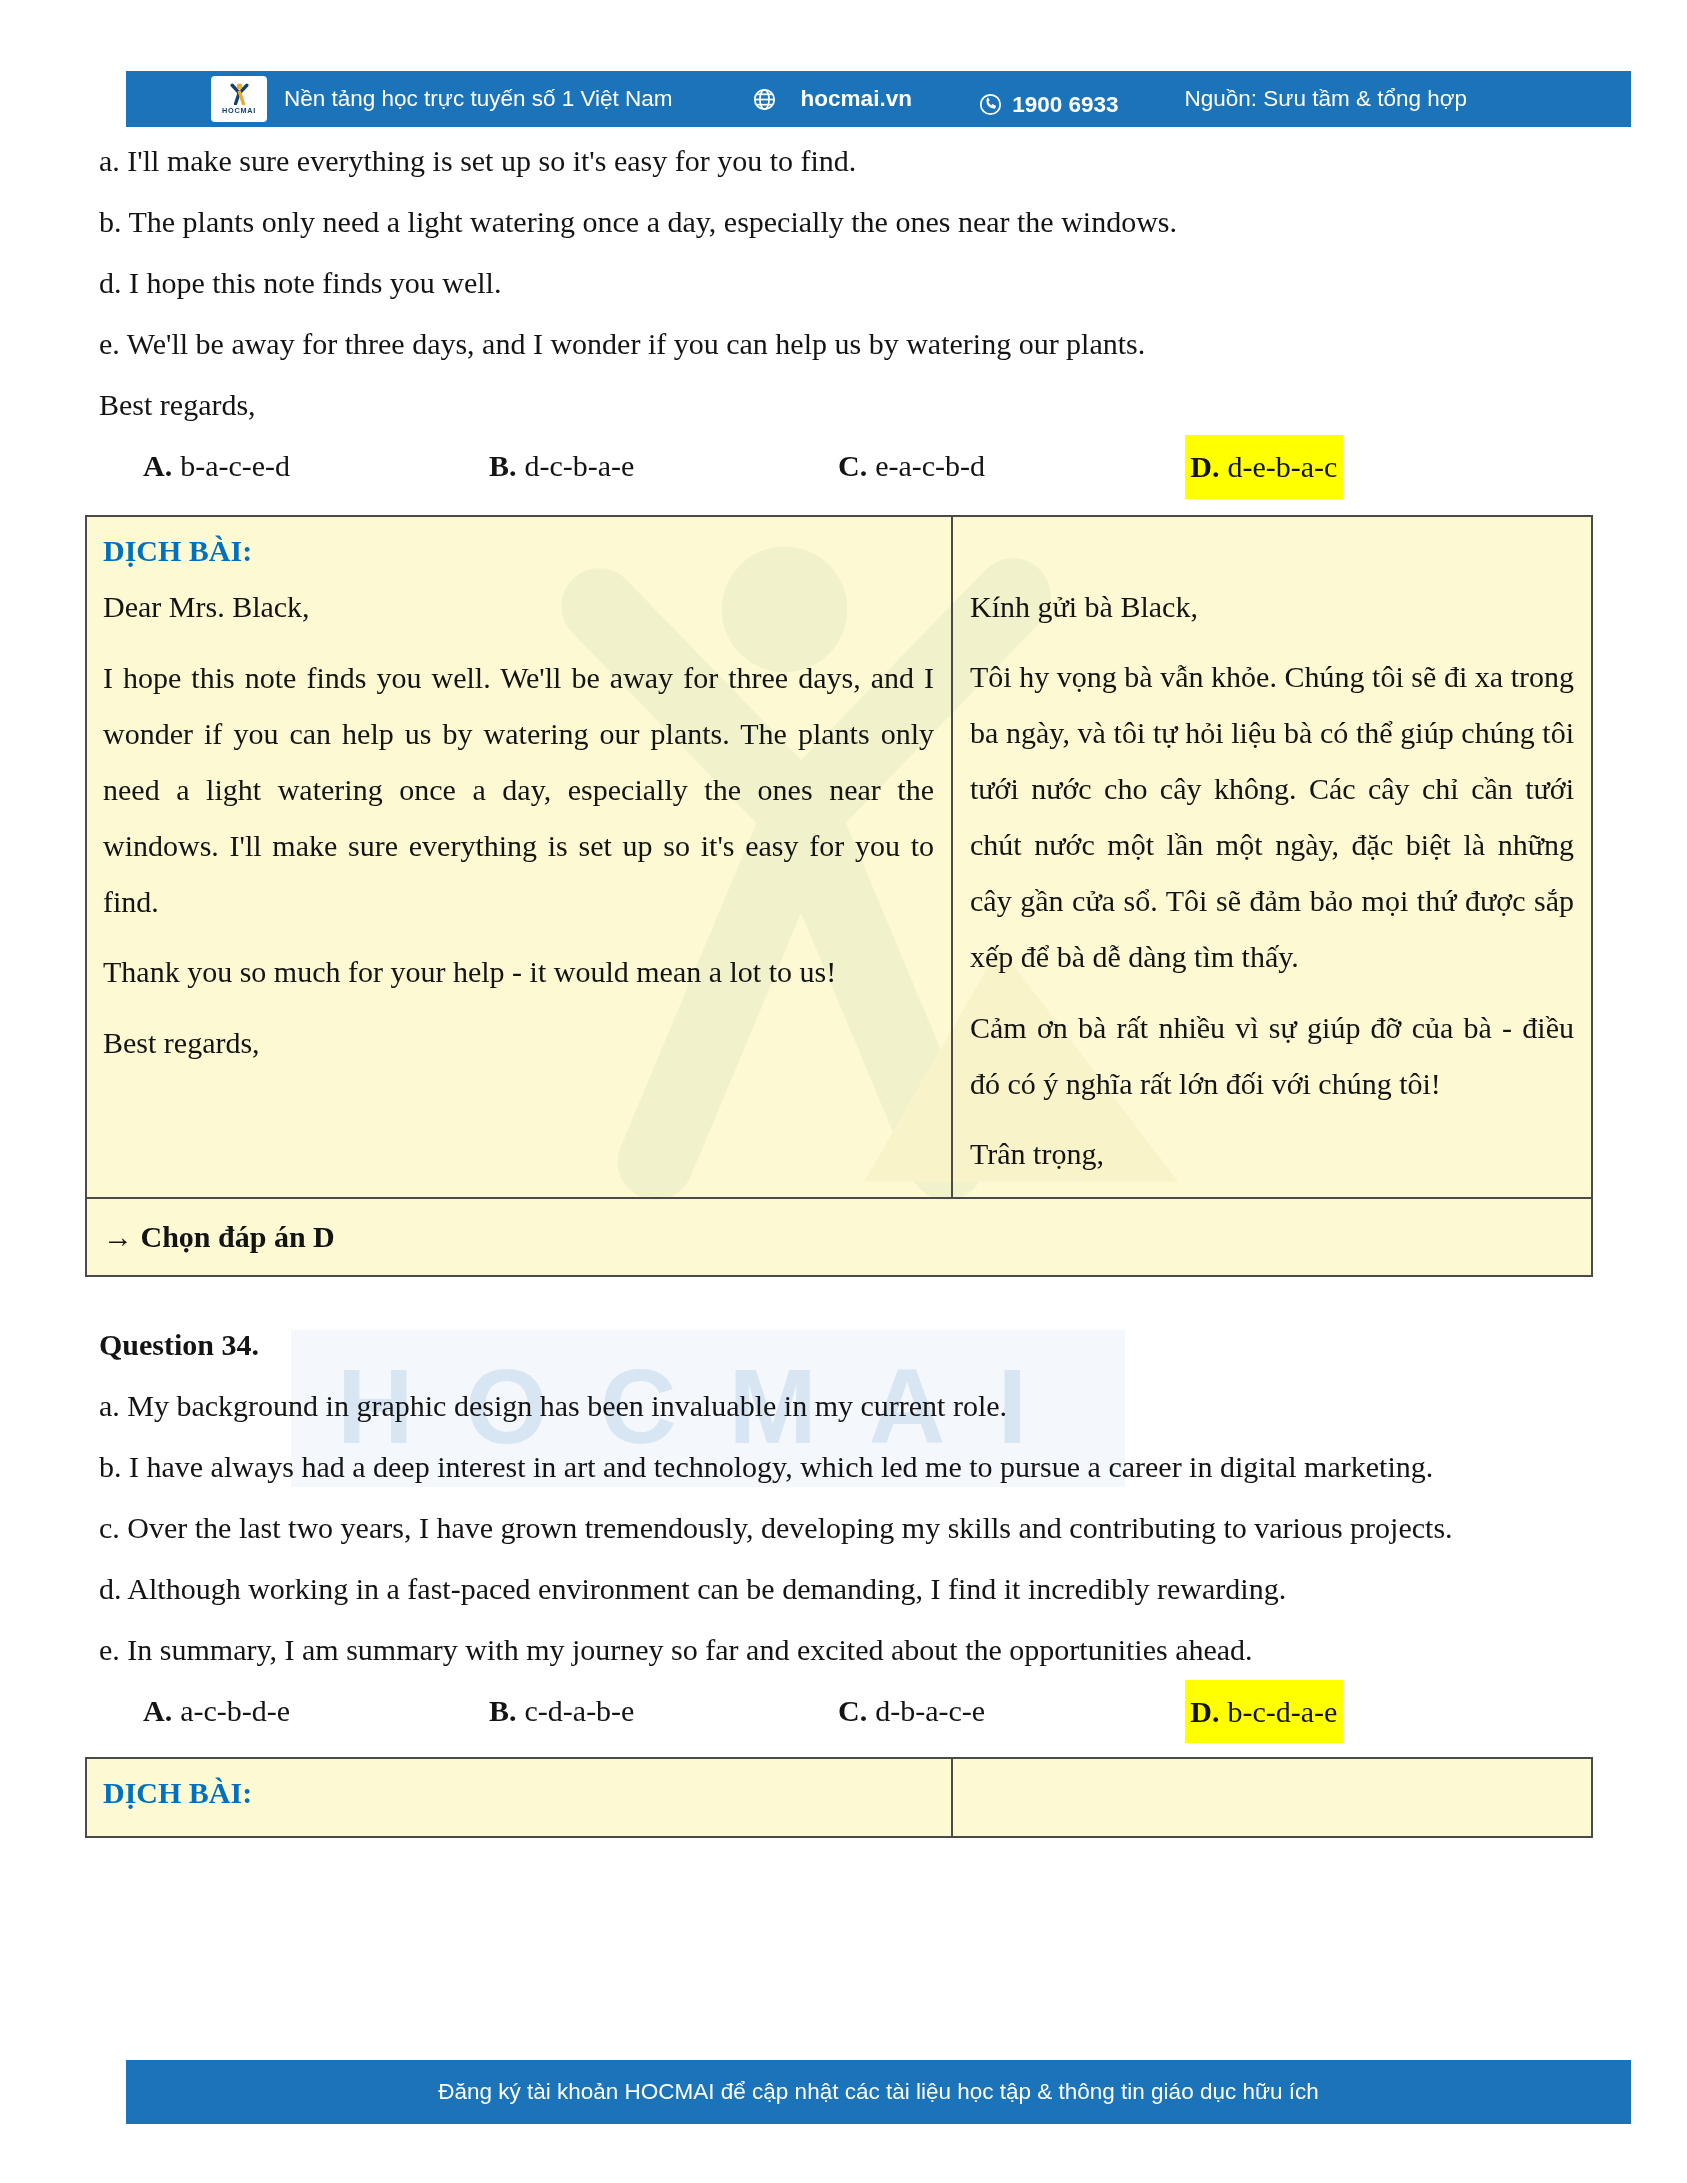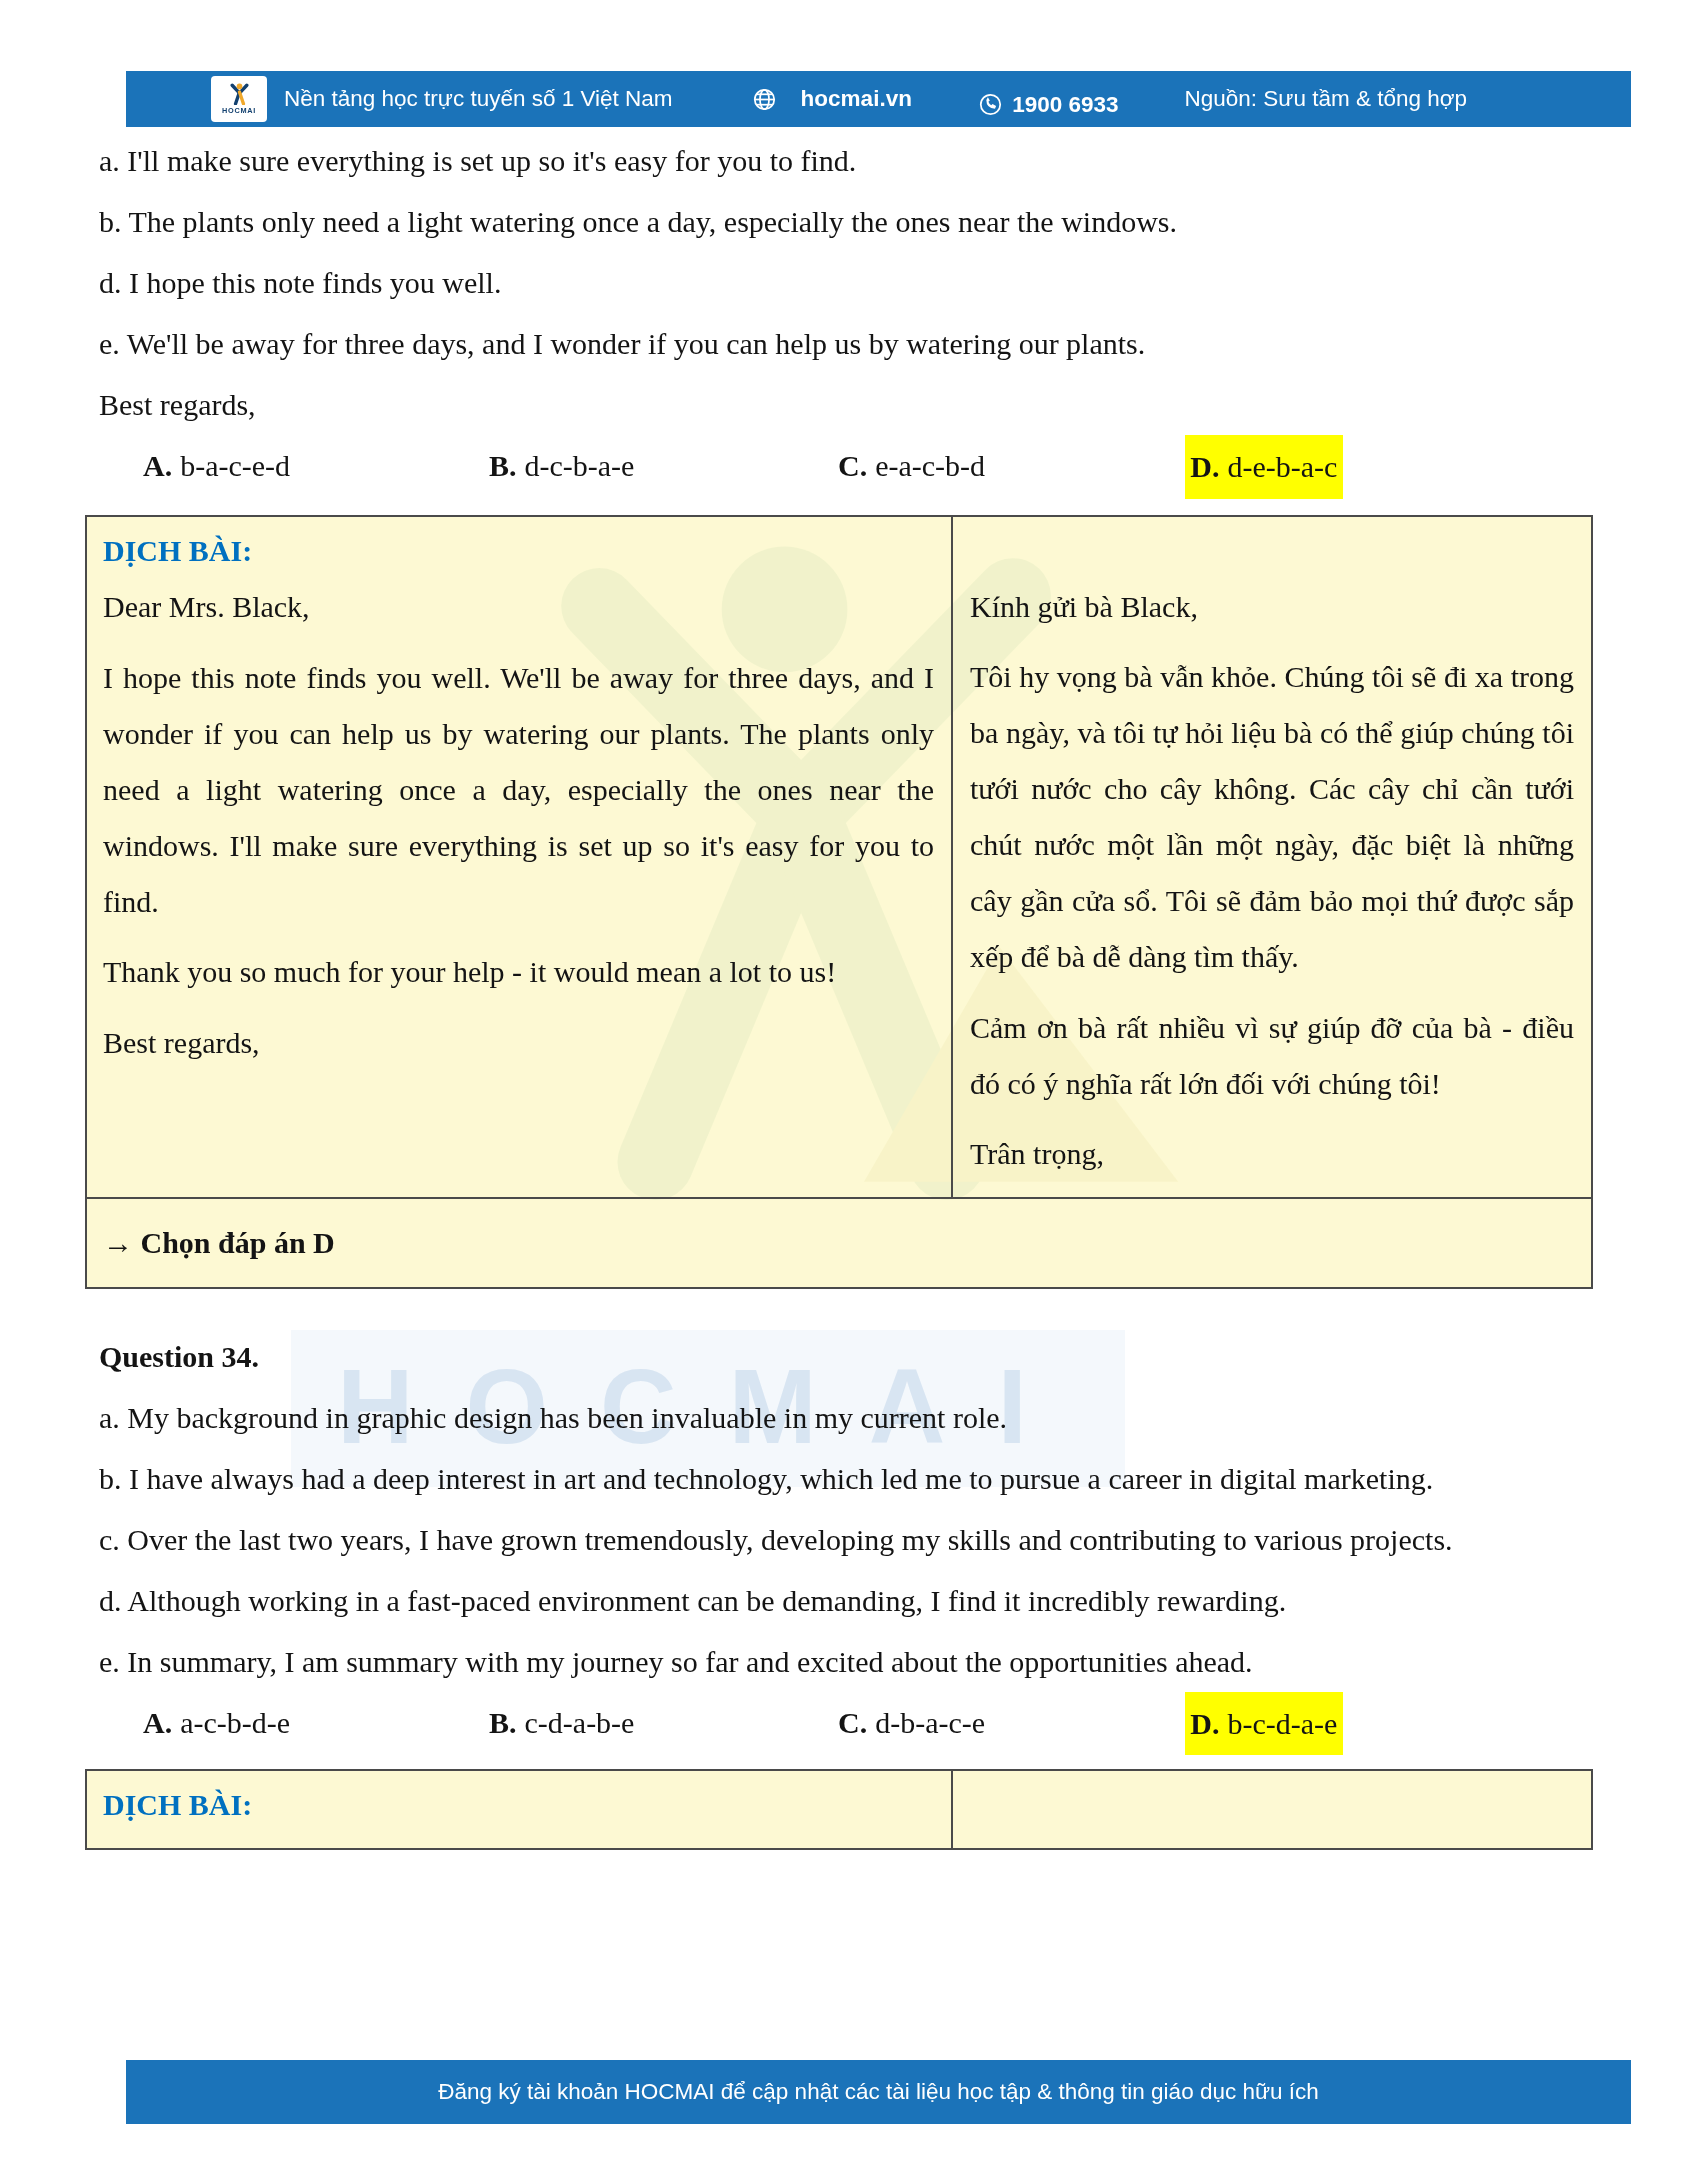--- a/index.html
+++ b/index.html
@@ -79,21 +79,21 @@
   .col { font-size: 30px; line-height: 56px; }
   .col-en { width: 866px; border-right: 2px solid var(--box-border, #4a4a4a); padding: 6.6px 17px 14.6px 16px; }
   .col-vi { flex: 1; padding: 62px 17px 14.6px 17px; }
   .tb-title { margin: 0; color: var(--accent-blue, #0070c0); font-weight: bold; font-size: 30px; }
   .tpara { margin: 0; text-align: justify; }
   .tpara + .tpara { margin-top: 14.6px; }
   .conclusion {
     position: relative; z-index: 1;
     border-top: 2px solid var(--box-border, #4a4a4a);
     font-weight: bold; font-size: 30px;
-    padding: 24px 16px; line-height: 40px;
+    padding: 18px 16px; line-height: 40px;
   }
   .tbox2 { margin-top: 16px; }
   .tbox2 .col-en { min-height: 77px; padding-bottom: 10.6px; }
   .tbox2 .col-vi { padding: 0; }
 
   
   .watermark-text {
     position: absolute;
     left: 291px; top: 1330px;
     z-index: 0;

